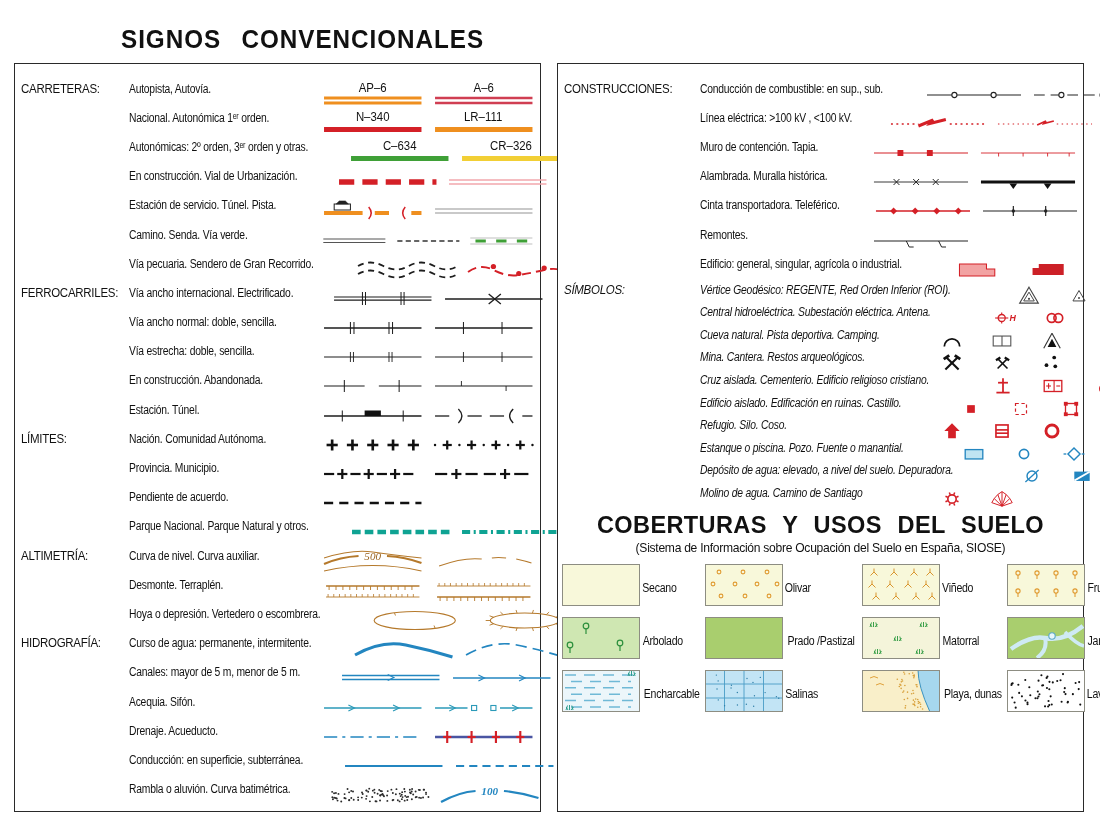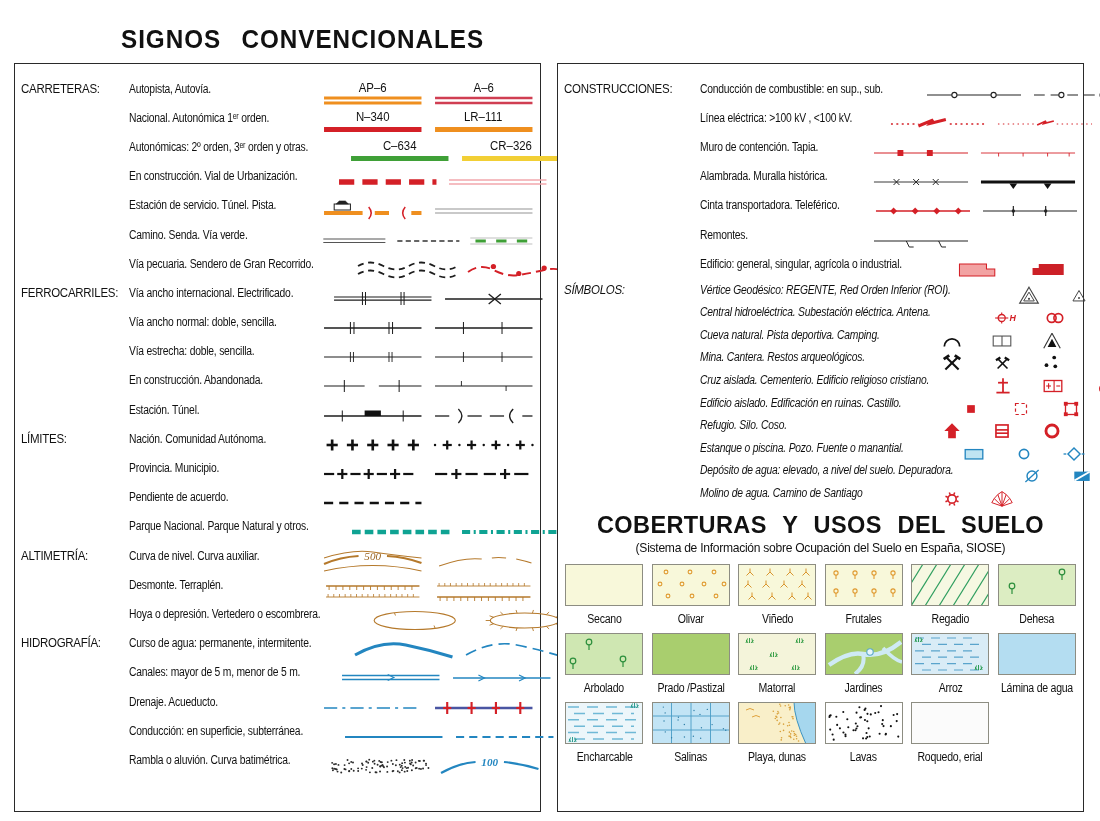--- a/index.html
+++ b/index.html
@@ -19,21 +19,21 @@
   .syms{flex:none;display:flex;align-items:center;gap:9px;width:212px;margin-top:12px;}
   #right-panel .syms{width:205px;}
   #right-panel .lrow.icons .syms{width:150px;gap:0;}
   .sym{flex:1;display:flex;flex-direction:column;align-items:center;justify-content:center;min-width:0;}
   .lrow.icons .sym{flex:none;width:50px;}
   .badge{font-size:12px;letter-spacing:0;line-height:11px;transform:scaleX(.95);}
   .sym svg.line{width:100%;display:block;}
   .cob-title{font-size:24px;font-weight:700;text-align:center;letter-spacing:.4px;word-spacing:9px;margin:7px 0 1px 0;transform:scaleX(.98);}
   .cob-sub{font-size:13px;text-align:center;letter-spacing:-.3px;transform:scaleX(.93);margin-bottom:7px;}
   #cober-grid{display:grid;grid-template-columns:repeat(6,1fr);row-gap:7px;column-gap:2px;padding:2px 4px;}
-  .cob-cell{display:flex;flex-direction:column;align-items:center;}
+  .cob-cell{display:flex;flex-direction:row;align-items:center;}
   .cob-label{font-size:12px;letter-spacing:-.3px;white-space:nowrap;transform:scaleX(.88);margin-top:2px;}
 </style>
 </head>
 <body>
 
 <h1 class="page-title">SIGNOS  CONVENCIONALES</h1>
 
 <section class="panel" id="left-panel">
   <div class="rows" id="left-rows">
       <div class="lrow">
@@ -542,20 +542,43 @@
               <line x1="2" y1="9.5" x2="98" y2="9.5" stroke="#2386c0" stroke-width="1.3"></line>
               <line x1="2" y1="13.5" x2="98" y2="13.5" stroke="#2386c0" stroke-width="1.3"></line>
               <path d="M47,8.5 l6,3 l-6,3" stroke="#2386c0" stroke-width="1.2" fill="none"></path>
             </svg>
           </div>
           <div class="sym">
             <svg class="line" viewBox="0 0 100 24" preserveAspectRatio="none" style="height:24px">
               <line x1="2" y1="12" x2="98" y2="12" stroke="#2386c0" stroke-width="1.5"></line>
               <path d="M27,9 l6,3 l-6,3" stroke="#2386c0" stroke-width="1.2" fill="none"></path>
               <path d="M67,9 l6,3 l-6,3" stroke="#2386c0" stroke-width="1.2" fill="none"></path>
+            </svg>
+          </div>
+        </div>
+      </div>
+      <div class="lrow">
+        <span class="cat"></span>
+        <span class="desc">Acequia. Sifón.</span>
+        <div class="syms">
+          <div class="sym">
+            <svg class="line" viewBox="0 0 100 24" preserveAspectRatio="none" style="height:24px">
+              <line x1="2" y1="12" x2="98" y2="12" stroke="#2b9ab8" stroke-width="1.3"></line>
+              <path d="M26,9 l6,3 l-6,3" stroke="#2b9ab8" stroke-width="1.2" fill="none"></path>
+              <path d="M70,9 l6,3 l-6,3" stroke="#2b9ab8" stroke-width="1.2" fill="none"></path>
+            </svg>
+          </div>
+          <div class="sym">
+            <svg class="line" viewBox="0 0 100 24" preserveAspectRatio="none" style="height:24px">
+              <line x1="2" y1="12" x2="34" y2="12" stroke="#2b9ab8" stroke-width="1.3"></line>
+              <path d="M16,9 l6,3 l-6,3" stroke="#2b9ab8" stroke-width="1.1" fill="none"></path>
+              <rect x="38" y="9.5" width="5" height="5" fill="#fff" stroke="#2b9ab8" stroke-width="1.1"></rect>
+              <rect x="57" y="9.5" width="5" height="5" fill="#fff" stroke="#2b9ab8" stroke-width="1.1"></rect>
+              <line x1="66" y1="12" x2="98" y2="12" stroke="#2b9ab8" stroke-width="1.3"></line>
+              <path d="M78,9 l6,3 l-6,3" stroke="#2b9ab8" stroke-width="1.1" fill="none"></path>
             </svg>
           </div>
         </div>
       </div>
       <div class="lrow">
         <span class="cat"></span>
         <span class="desc">Drenaje. Acueducto.</span>
         <div class="syms">
           <div class="sym">
             <svg class="line" viewBox="0 0 100 24" preserveAspectRatio="none" style="height:24px">

